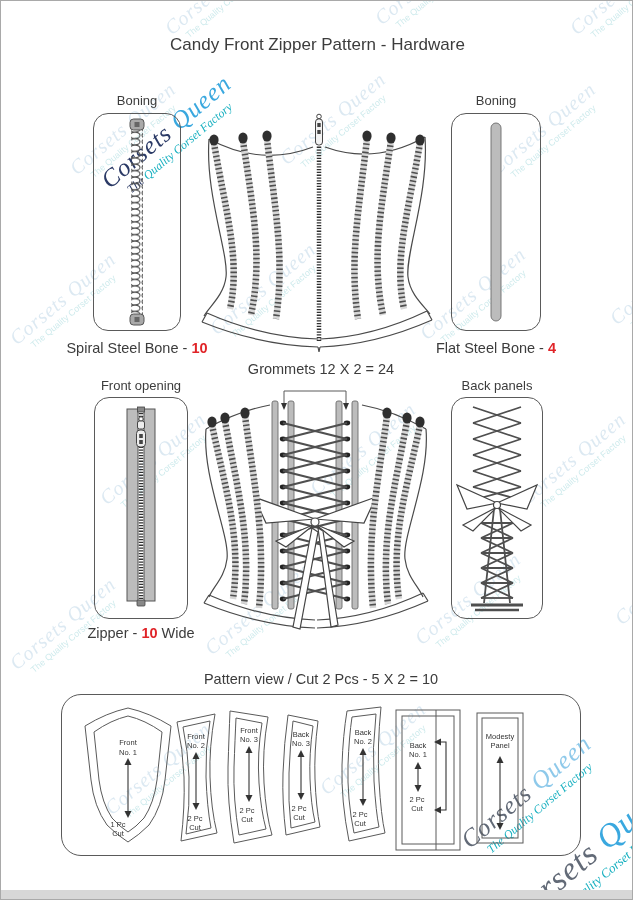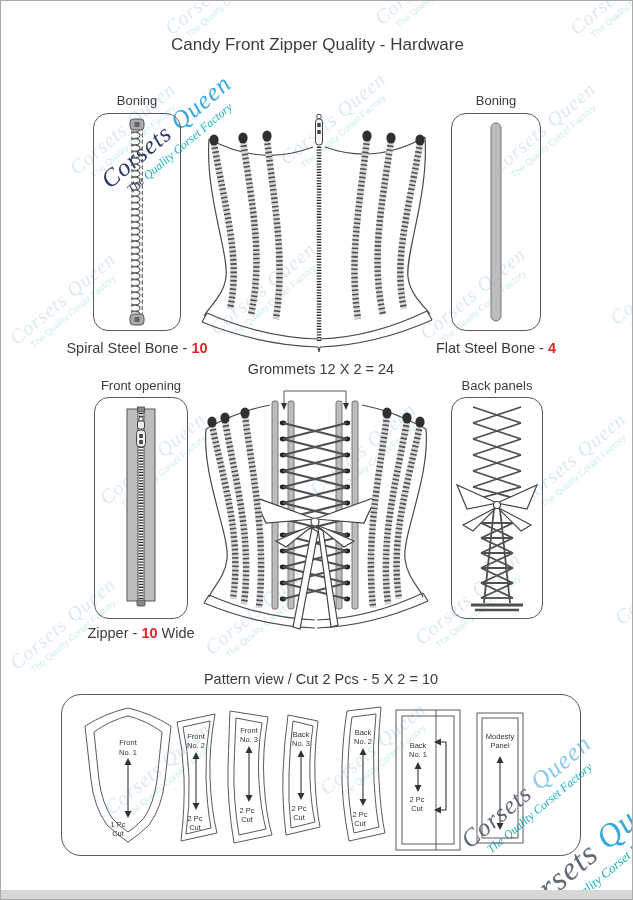--- a/index.html
+++ b/index.html
@@ -133,21 +133,21 @@
     <div class="wm-hero" style="left:395px;top:775px;width:270px">
       <span class="b" style="font-size:25px"><span class="slate">Corsets </span><span class="paleblue">Queen</span></span>
       <span class="t" style="font-size:12px"><span class="teal">The Quality Corset Factory</span></span>
     </div>
     <div class="wm-hero" style="left:455px;top:830px;width:280px">
       <span class="b" style="font-size:33px"><span class="slate">Corsets </span><span class="blue">Queen</span></span>
       <span class="t" style="font-size:13px"><span class="teal">The Quality Corset Factory</span></span>
     </div>
   </div>
 
-  <div class="page-title">Candy Front Zipper Quality - Hardware</div>
+  <div class="page-title">Candy Front Zipper Pattern - Hardware</div>
 
   <div class="box-title" style="left:76px;top:92px;width:120px">Boning</div>
   <div class="box-title" style="left:435px;top:92px;width:120px">Boning</div>
 
   <div class="hw-box" style="left:92px;top:112px;width:88px;height:218px"></div>
   <svg class="abs" style="left:92px;top:112px" width="88" height="218" viewBox="0 0 88 218">
     <defs>
       <pattern id="coil" x="0" y="0" width="12" height="6.4" patternUnits="userSpaceOnUse">
         <ellipse cx="6" cy="3.2" rx="5" ry="3.1" fill="none" stroke="#4f4f4f" stroke-width="1.1"></ellipse>
       </pattern>

